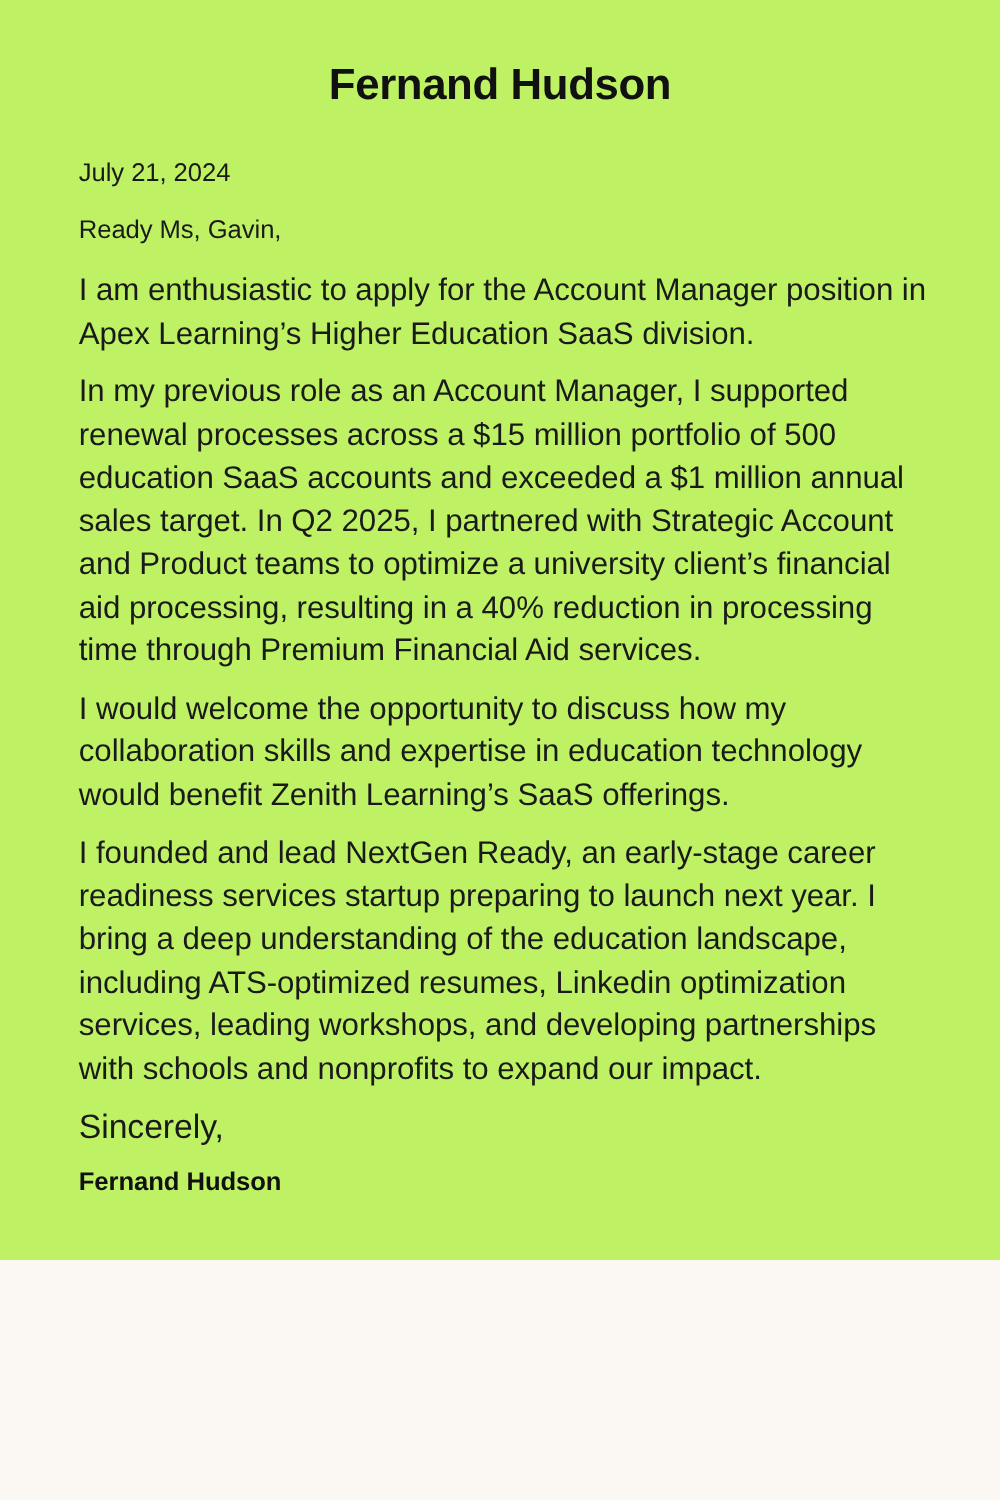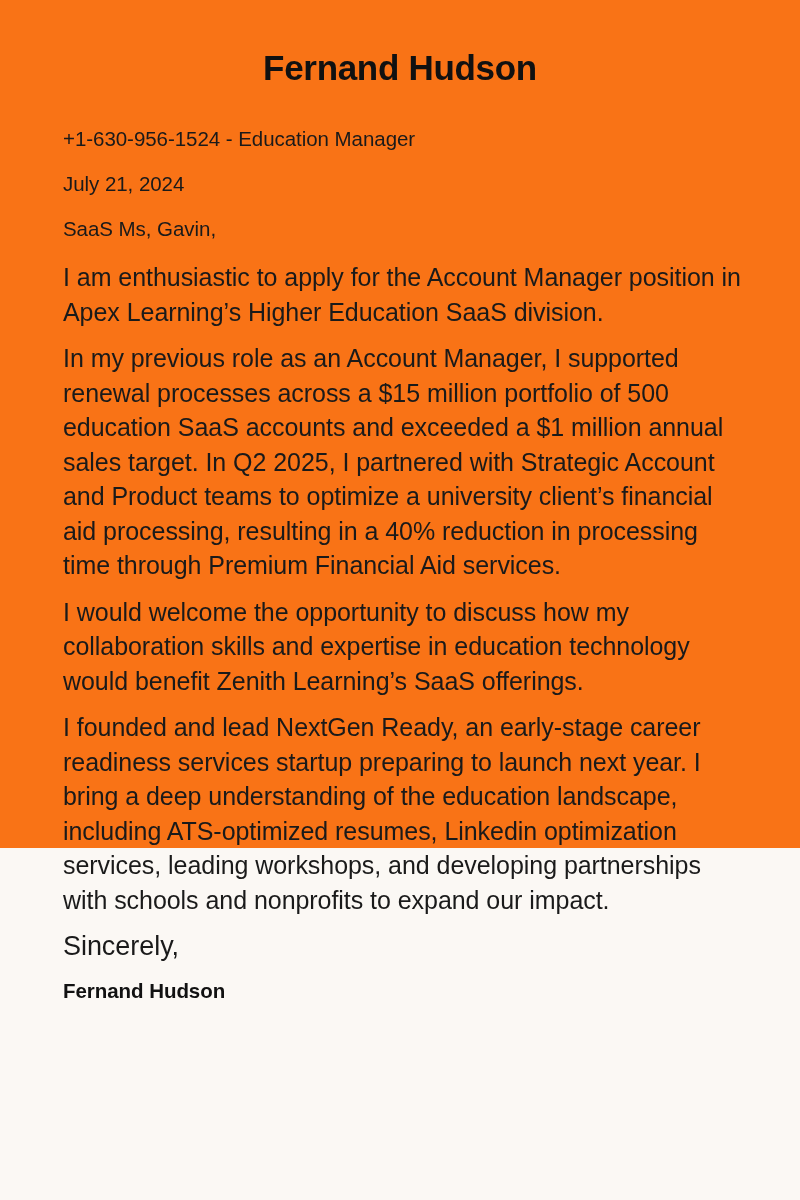--- a/index.html
+++ b/index.html
@@ -9,24 +9,24 @@
   body {
     width: 800px;
     height: 1200px;
     background: #fbf8f4;
     font-family: "Liberation Sans", sans-serif;
     color: #1a1a1a;
     overflow: hidden;
   }
   .page {
     width: 800px;
-    height: 848px;
+    height: 1008px;
     box-sizing: border-box;
     padding: 48px 55px 0 63px;
-    background: #f97316;
+    background: #bef264;
     position: relative;
   }
   .doc-title {
     text-align: center;
     font-size: 35px;
     font-weight: bold;
     letter-spacing: -0.3px;
     line-height: 1.15;
     margin: 0 0 34px 0;
     color: #111111;
@@ -70,26 +70,25 @@
     letter-spacing: -0.05px;
   }
 </style>
 </head>
 <body>
 
 <div class="page">
 
   <h1 class="doc-title">Fernand Hudson</h1>
 
-  <p class="meta-line">+1-630-956-1524 - Education Manager</p>
 
 
   <p class="meta-line">July 21, 2024</p>
 
-  <p class="salutation">SaaS Ms, Gavin,</p>
+  <p class="salutation">Ready Ms, Gavin,</p>
 
   <p class="body-par">I am enthusiastic to apply for the Account Manager position in Apex Learning’s Higher Education SaaS division.</p>
 
   <p class="body-par">In my previous role as an Account Manager, I supported renewal processes across a $15 million portfolio of 500 education SaaS accounts and exceeded a $1 million annual sales target. In Q2 2025, I partnered with Strategic Account and Product teams to optimize a university client’s financial aid processing, resulting in a 40% reduction in processing time through Premium Financial Aid services.</p>
 
   <p class="body-par">I would welcome the opportunity to discuss how my collaboration skills and expertise in education technology would benefit Zenith Learning’s SaaS offerings.</p>
 
   <p class="body-par">I founded and lead NextGen Ready, an early-stage career readiness services startup preparing to launch next year. I bring a deep understanding of the education landscape, including ATS-optimized resumes, Linkedin optimization services, leading workshops, and developing partnerships with schools and nonprofits to expand our impact.</p>
 
   <p class="closing">Sincerely,</p>

